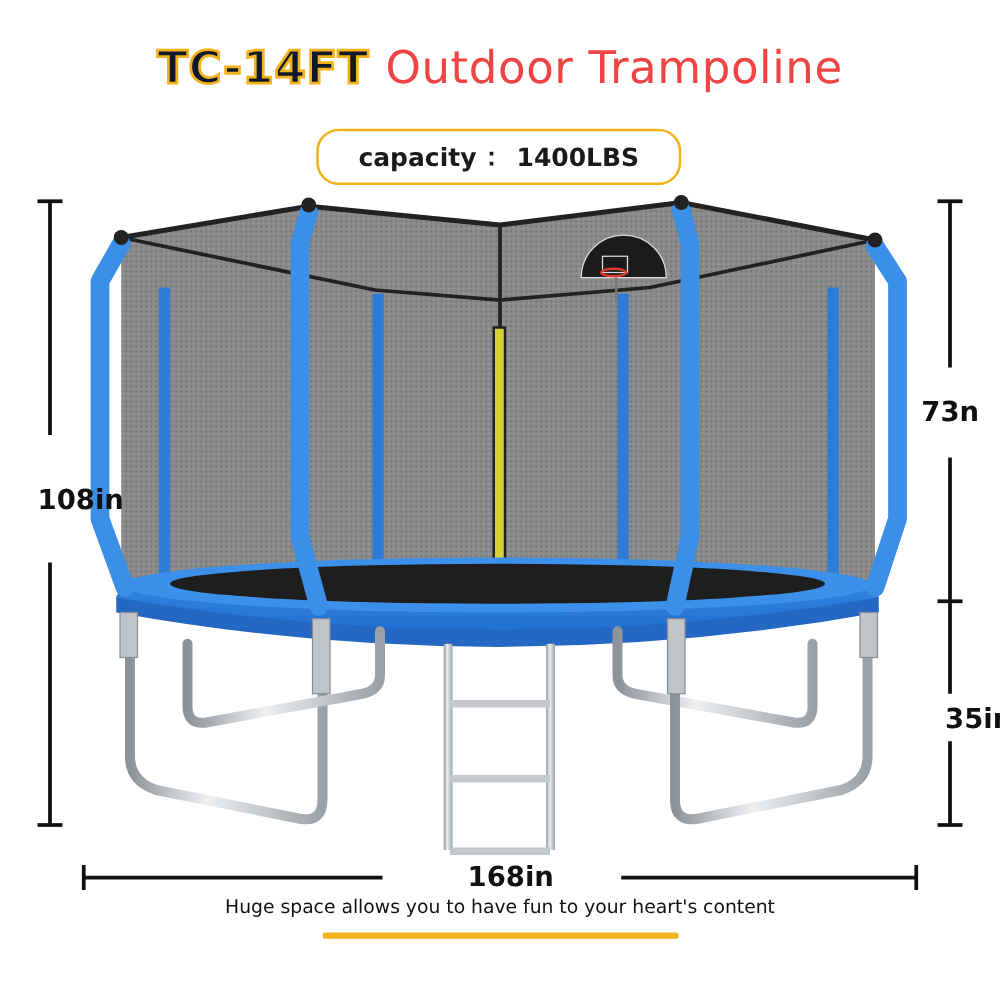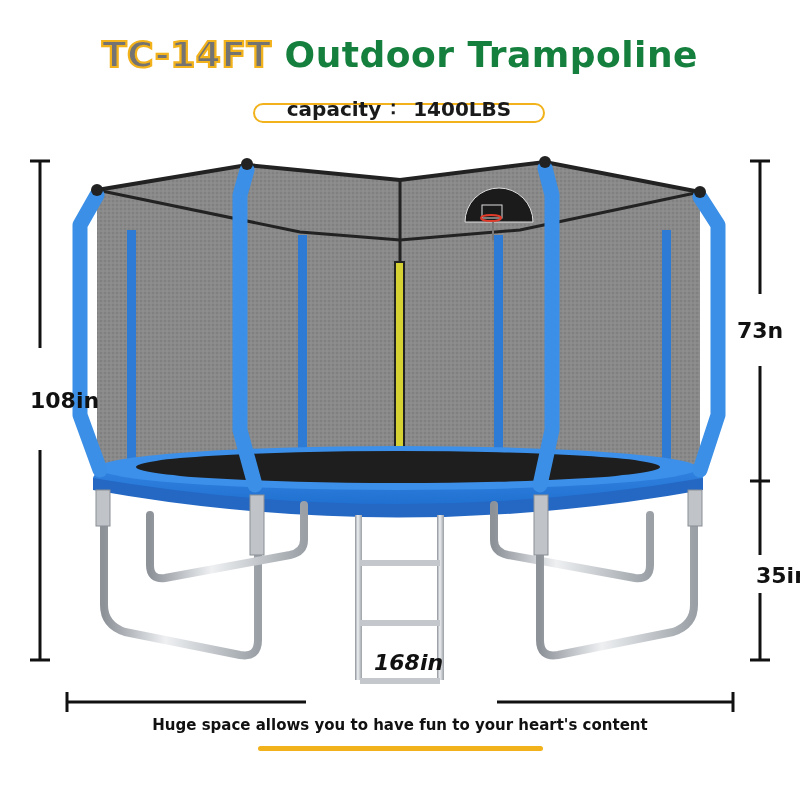--- a/index.html
+++ b/index.html
@@ -1,23 +1,23 @@
 <!DOCTYPE html>
 <html><head>
 <meta charset="utf-8">
 <style>
   html, body { margin:0; padding:0; background:#ffffff; }
   body { width:800px; height:800px; position:relative; overflow:hidden; font-family:"DejaVu Sans", sans-serif; }
   .title { position:absolute; top:34px; left:0; width:800px; text-align:center; font-weight:900; font-size:36px; letter-spacing:0.5px; white-space:nowrap; }
-  .title .model { color:#737373; -webkit-text-stroke:2.2px #f2b21b; font-family:"DejaVu Sans", sans-serif; font-weight:bold; }
-  .title .name { color:#15803d; font-family:"DejaVu Sans", sans-serif; font-weight:bold; }
-  .capacity { position:absolute; top:103px; left:253px; width:292px; height:20px; border:2.5px solid #f2b21b; border-radius:18px; box-sizing:border-box; display:flex; align-items:flex-end; justify-content:center; font-weight:bold; font-size:20px; color:#1a1a1a; }
+  .title .model { color:#0f172a; -webkit-text-stroke:2.2px #f2b21b; font-family:"DejaVu Sans", sans-serif; font-weight:bold; }
+  .title .name { color:#ef4444; font-family:"DejaVu Sans", sans-serif; font-weight:normal; }
+  .capacity { position:absolute; top:103px; left:253px; width:292px; height:45px; border:2.5px solid #f2b21b; border-radius:18px; box-sizing:border-box; display:flex; align-items:center; justify-content:center; font-weight:bold; font-size:20px; color:#1a1a1a; }
   .capacity .sep { margin:0 10px 0 2px; }
   .dim-label { position:absolute; font-weight:bold; color:#111; font-size:22px; white-space:nowrap; }
-  .caption { position:absolute; top:716px; left:0; width:800px; text-align:center; font-weight:bold; font-size:15px; color:#111; }
+  .caption { position:absolute; top:716px; left:0; width:800px; text-align:center; font-weight:normal; font-size:15px; color:#111; }
   .caption-bar { position:absolute; top:746px; left:258px; width:285px; height:5px; background:#f2b21b; border-radius:3px; }
   svg.scene { position:absolute; left:0; top:0; }
 </style>
 </head>
 <body>
 
 <div class="title">
   <span class="model">TC-14FT</span>
   <span class="name">Outdoor Trampoline</span>
 </div>
@@ -132,16 +132,16 @@
     <line x1="67" y1="692" x2="67" y2="712"></line>
     <line x1="67" y1="702" x2="306" y2="702"></line>
     <line x1="497" y1="702" x2="733" y2="702"></line>
     <line x1="733" y1="692" x2="733" y2="712"></line>
   </g>
 </svg>
 
 <div class="dim-label" style="left:30px;top:388px;">108in</div>
 <div class="dim-label" style="left:737px;top:318px;">73n</div>
 <div class="dim-label" style="left:756px;top:563px;">35in</div>
-<div class="dim-label" style="left:374px;top:650px;font-style:italic;">168in</div>
+<div class="dim-label" style="left:374px;top:690px;">168in</div>
 
 <div class="caption">Huge space allows you to have fun to your heart's content</div>
 <div class="caption-bar"></div>
 
 </body></html>

